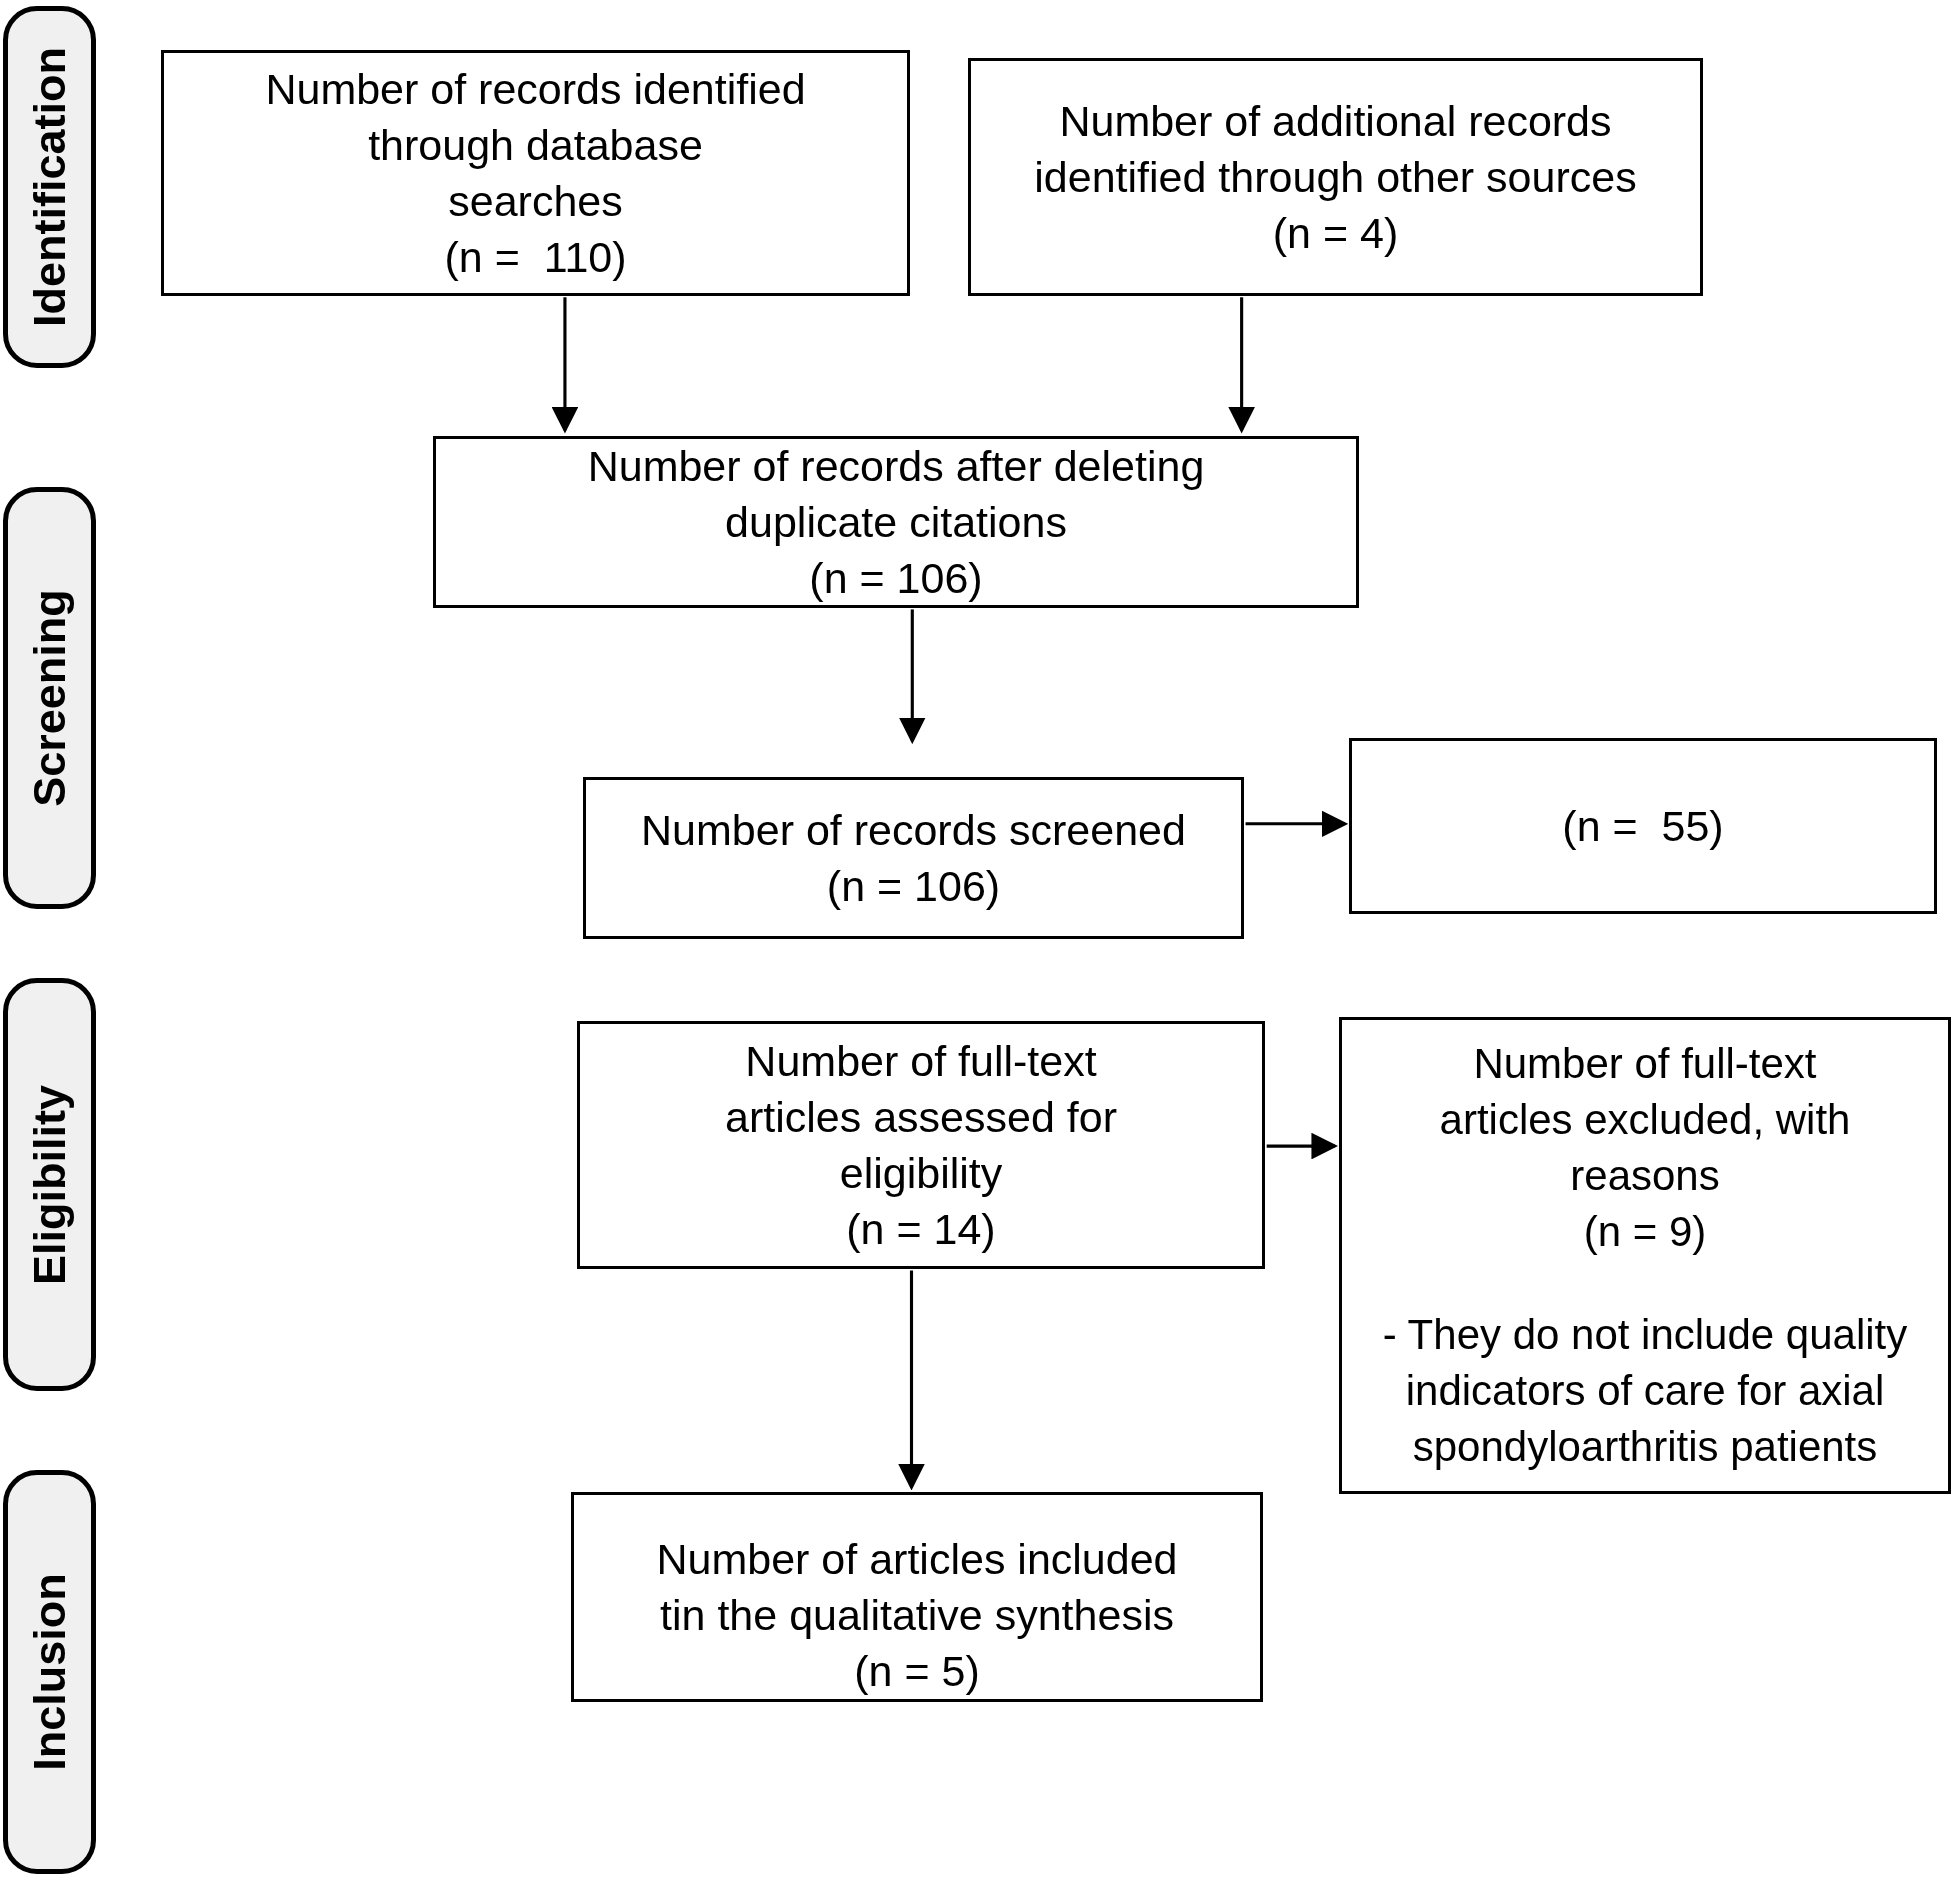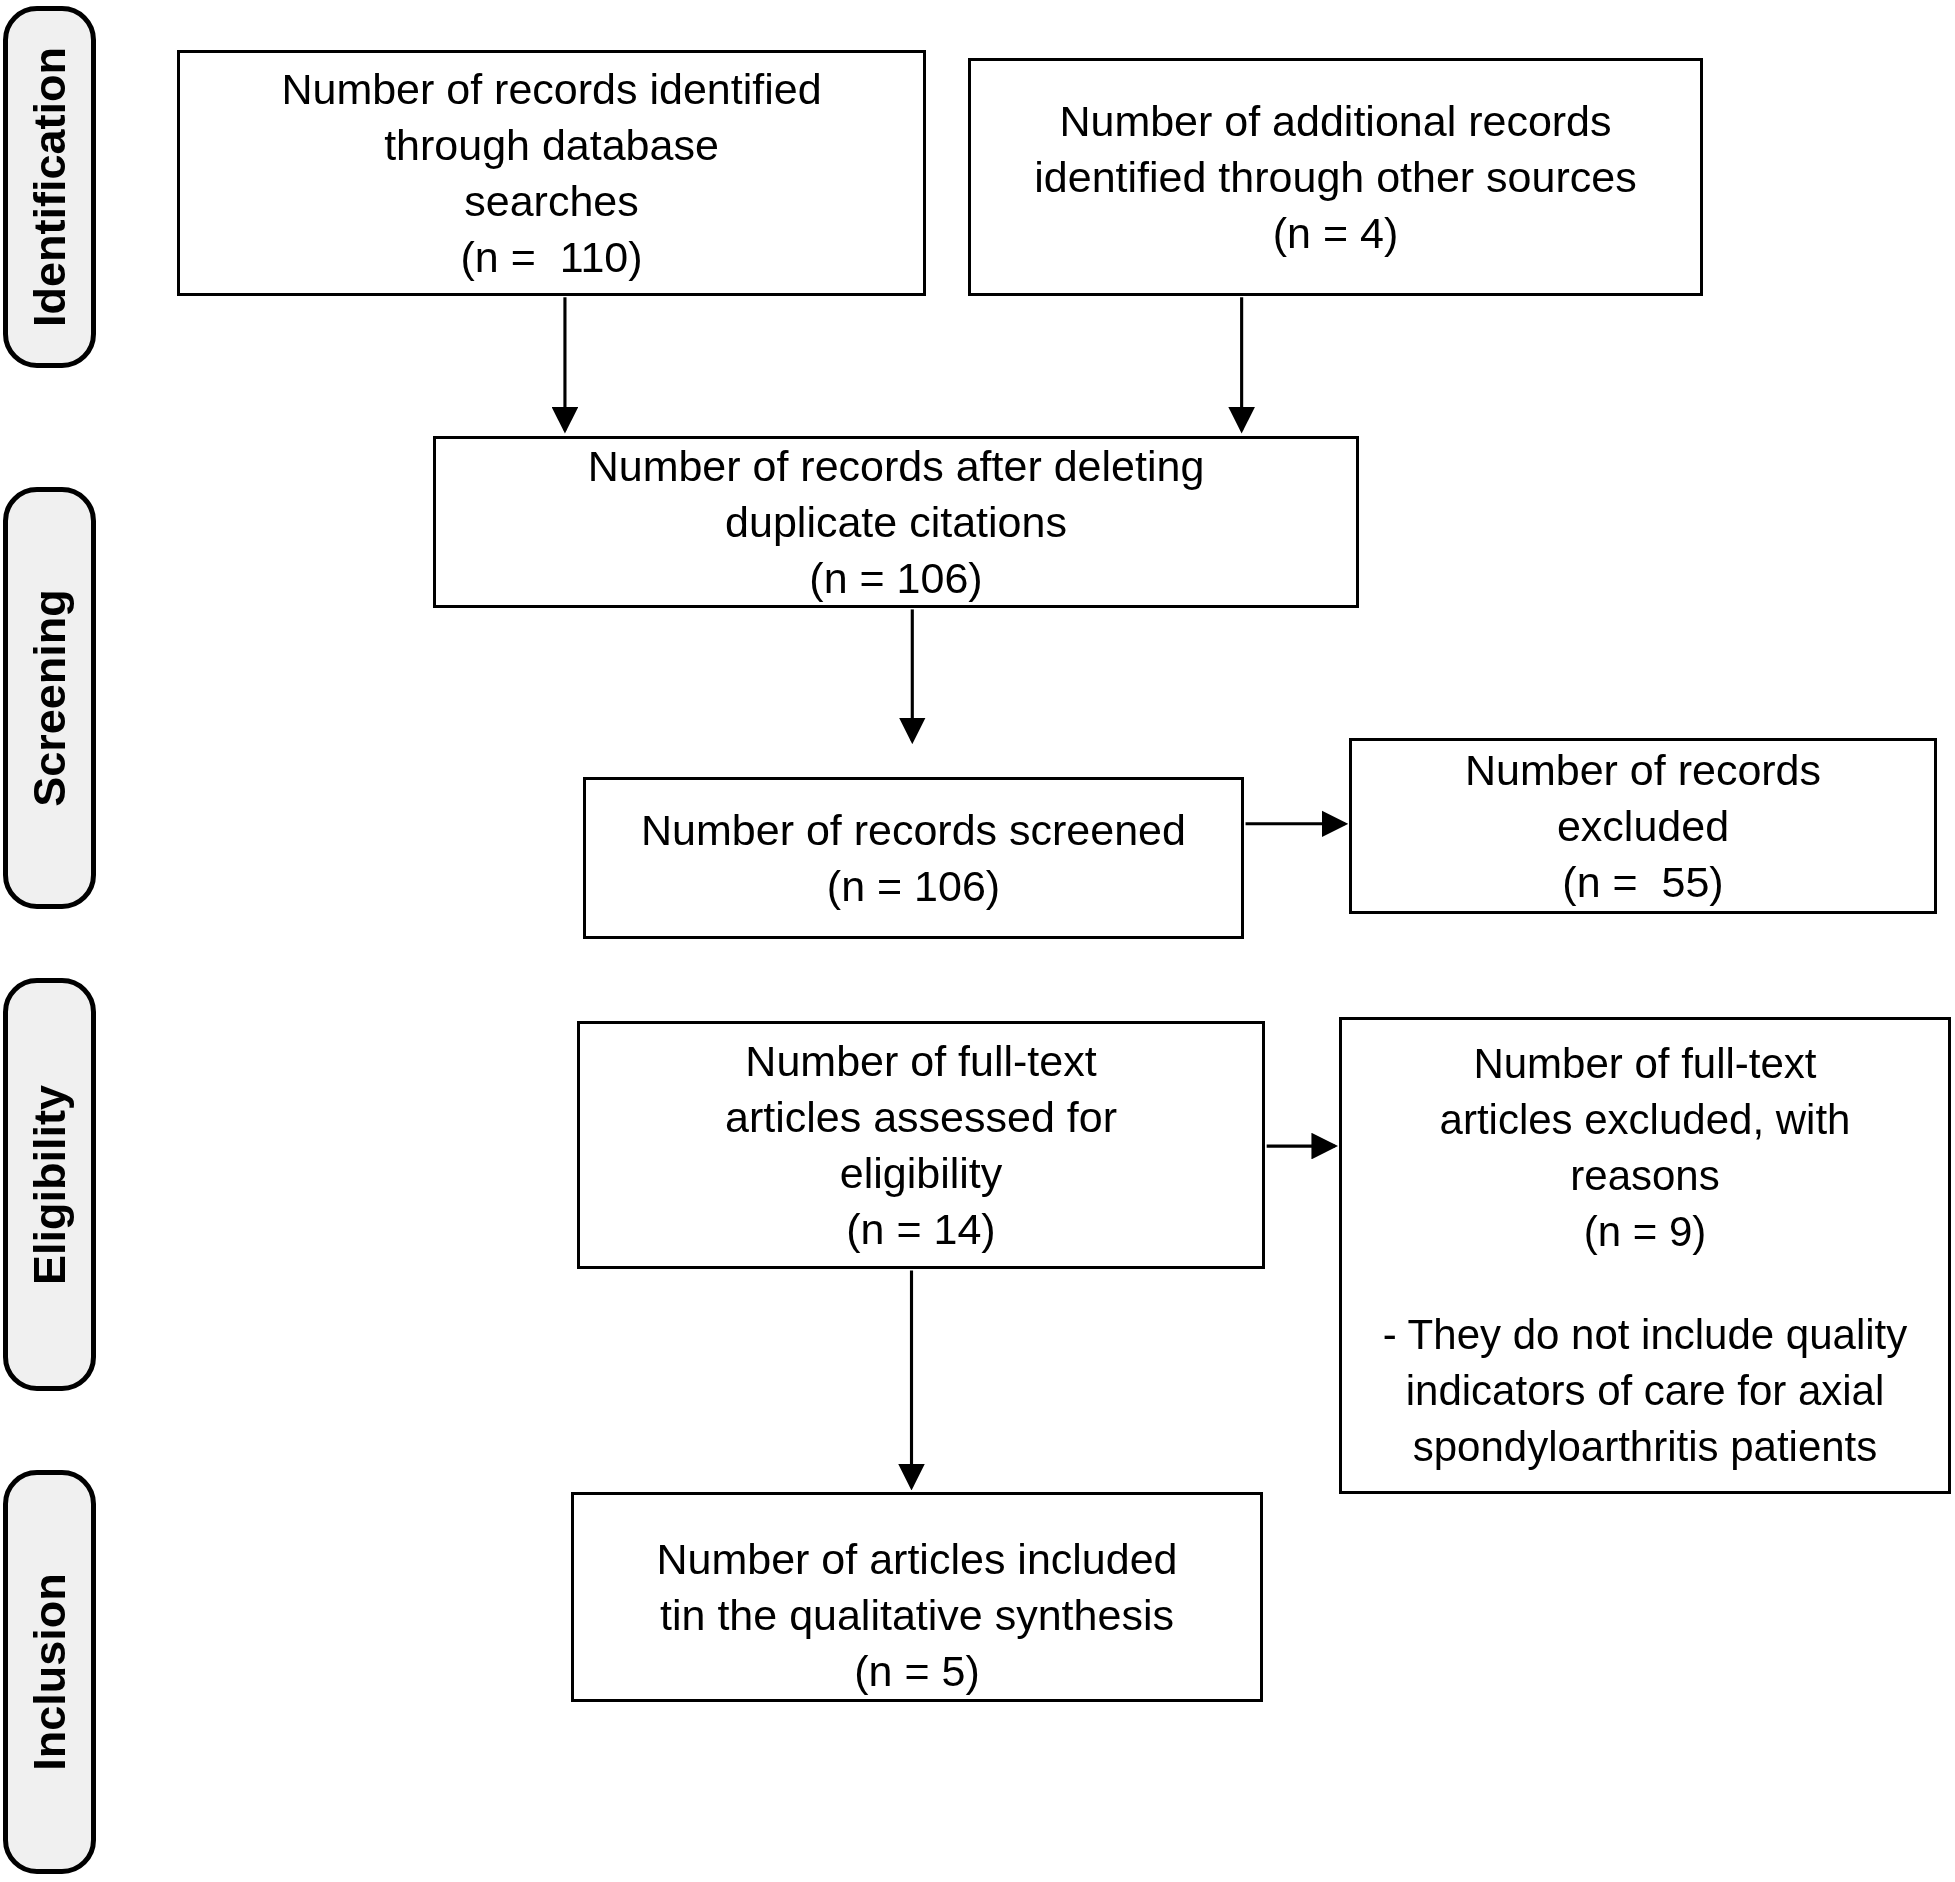--- a/index.html
+++ b/index.html
@@ -64,21 +64,21 @@
   <div class="stage" style="top:487px;height:422px;">
     <span class="label">Screening</span>
   </div>
   <div class="stage" style="top:978px;height:413px;">
     <span class="label">Eligibility</span>
   </div>
   <div class="stage" style="top:1470px;height:404px;">
     <span class="label">Inclusion</span>
   </div>
 
-  <div class="fbox" style="left:161px;top:50px;width:749px;height:246px;margin-left:16px;">
+  <div class="fbox" style="left:161px;top:50px;width:749px;height:246px;">
     <div class="btext">Number of records identified
 through database
 searches</div>
     <div class="bn">(n =  110)</div>
   </div>
 
   <div class="fbox" style="left:968px;top:58px;width:735px;height:238px;align-items:center;">
     <div class="btext">Number of additional records
 identified through other sources</div>
     <div class="bn">(n = 4)</div>
@@ -89,22 +89,20 @@
 duplicate citations</div>
     <div class="bn">(n = 106)</div>
   </div>
 
   <div class="fbox" style="left:583px;top:745px;width:661px;height:162px;margin-top:32px;">
     <div class="btext">Number of records screened</div>
     <div class="bn">(n = 106)</div>
   </div>
 
   <div class="fbox" style="left:1349px;top:738px;width:588px;height:176px;">
-    <div class="btext">Number of records
-excluded</div>
     <div class="bn">(n =  55)</div>
   </div>
 
   <div class="fbox" style="left:577px;top:1021px;width:688px;height:248px;">
     <div class="btext">Number of full-text
 articles assessed for
 eligibility</div>
     <div class="bn">(n = 14)</div>
   </div>
 

